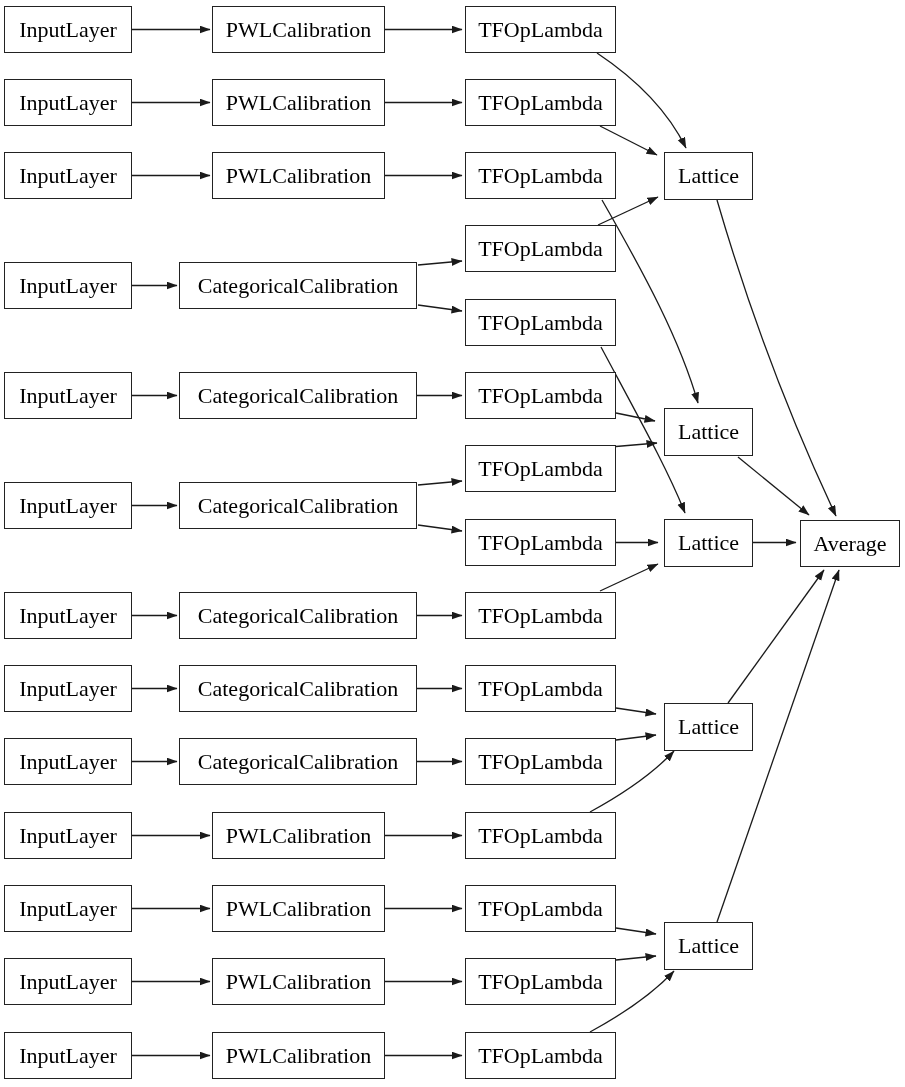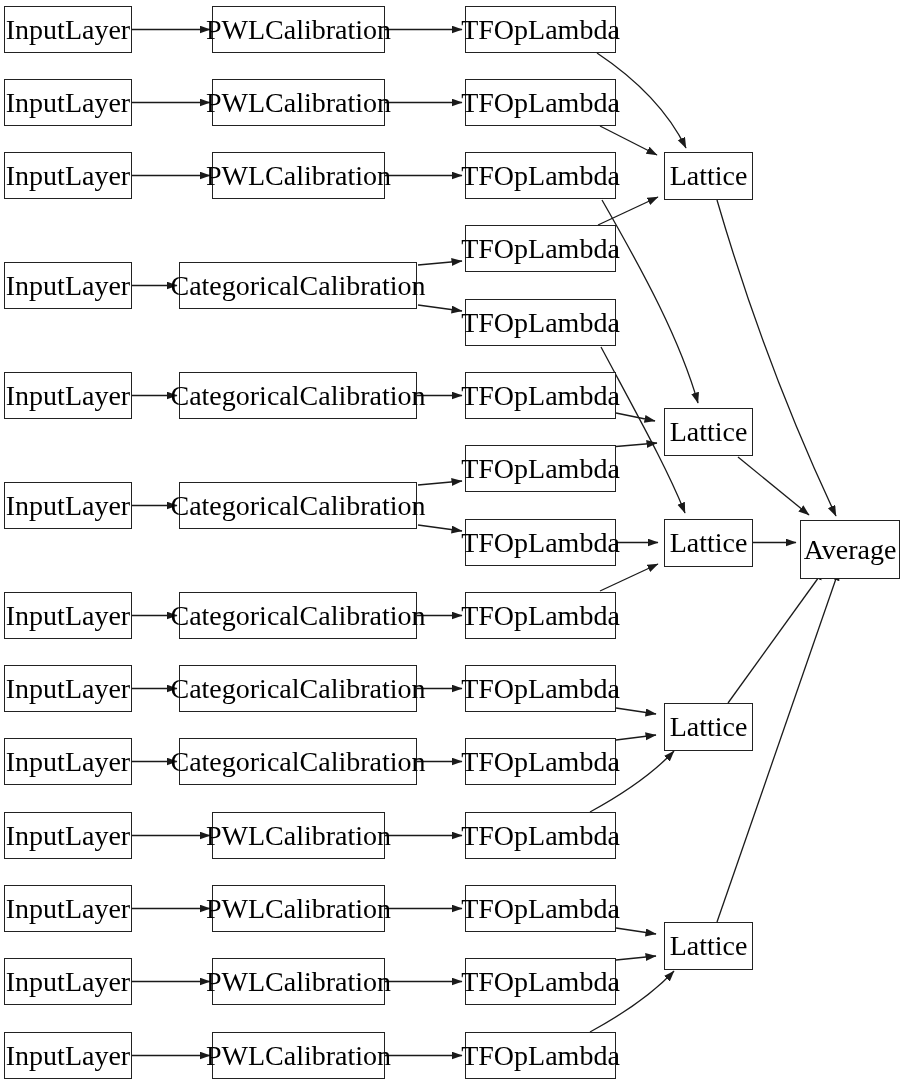--- a/index.html
+++ b/index.html
@@ -9,21 +9,21 @@
   .canvas{
     position:relative;width:905px;height:1087px;background:var(--bg);
     font-family:"Liberation Serif","DejaVu Serif",serif;overflow:hidden;
   }
   svg.edges{position:absolute;left:0;top:0;width:905px;height:1087px;}
   path.edge{fill:none;stroke:var(--edge);stroke-width:1.3px;}
   .node{
     position:absolute;box-sizing:border-box;
     border:1.5px solid var(--border);background:var(--fill);
     display:flex;align-items:center;justify-content:center;
-    font-size:28px;line-height:1;color:var(--text);white-space:nowrap;
+    font-size:22px;line-height:1;color:var(--text);white-space:nowrap;
   }
 </style>
 </head>
 <body>
 
 <div class="canvas">
   <svg class="edges" viewBox="0 0 905 1087" xmlns="http://www.w3.org/2000/svg">
     <defs>
       <marker id="arrow" markerUnits="userSpaceOnUse" markerWidth="12" markerHeight="9" refX="10.5" refY="4" orient="auto">
         <path d="M0,0 L11,4 L0,8 Z" style="fill:var(--edge);stroke:none;"></path>
@@ -118,15 +118,15 @@
       <div class="node" style="left: 465px; top: 738px; width: 151px; height: 47px;">TFOpLambda</div>
       <div class="node" style="left: 465px; top: 812px; width: 151px; height: 47px;">TFOpLambda</div>
       <div class="node" style="left: 465px; top: 885px; width: 151px; height: 47px;">TFOpLambda</div>
       <div class="node" style="left: 465px; top: 958px; width: 151px; height: 47px;">TFOpLambda</div>
       <div class="node" style="left: 465px; top: 1032px; width: 151px; height: 47px;">TFOpLambda</div>
       <div class="node" style="left: 664px; top: 152px; width: 89px; height: 48px;">Lattice</div>
       <div class="node" style="left: 664px; top: 408px; width: 89px; height: 48px;">Lattice</div>
       <div class="node" style="left: 664px; top: 519px; width: 89px; height: 48px;">Lattice</div>
       <div class="node" style="left: 664px; top: 703px; width: 89px; height: 48px;">Lattice</div>
       <div class="node" style="left: 664px; top: 922px; width: 89px; height: 48px;">Lattice</div>
-      <div class="node" style="left: 800px; top: 520px; width: 100px; height: 59px;">Average</div>
+      <div class="node" style="left: 800px; top: 520px; width: 100px; height: 47px;">Average</div>
     </div>
 </div>
 
 </body></html>

